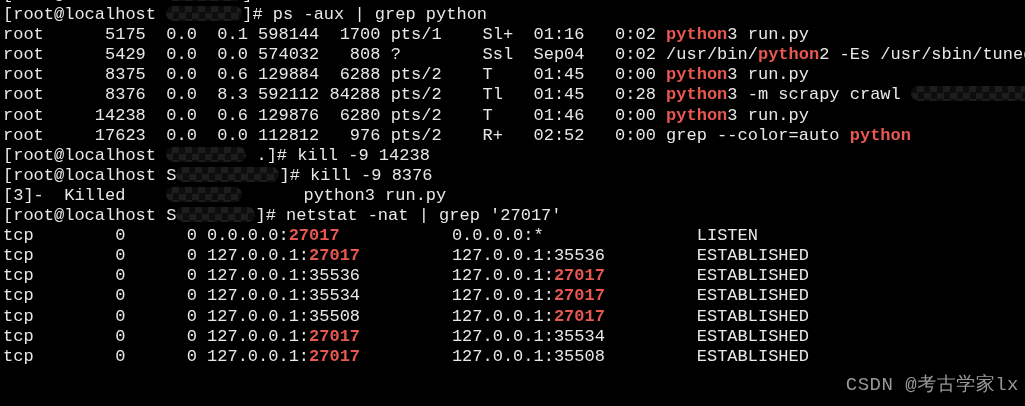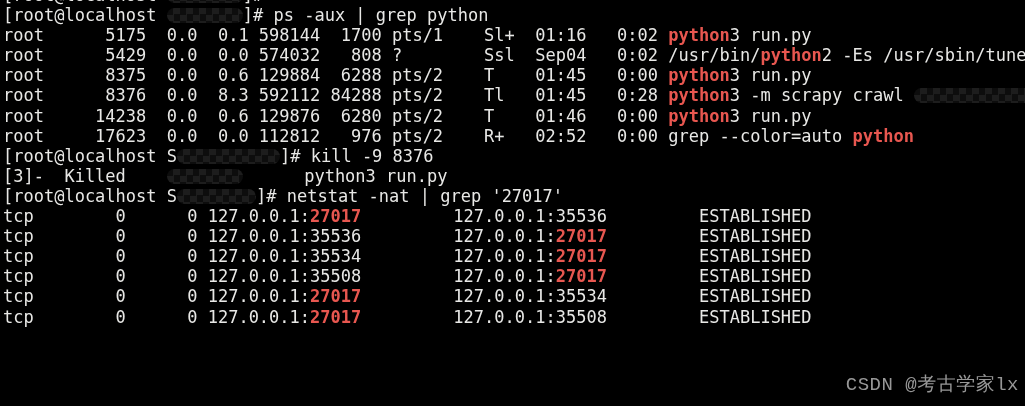--- a/index.html
+++ b/index.html
@@ -27,20 +27,21 @@
     padding-left:3px;
     margin-top:-15px;
     cursor:text;
   }
   .line{
     height:20.1px;
     line-height:20.1px;
     font-size:17px;
     color:var(--fg);
     white-space:pre;
+    font-family:Liberation Mono, monospace;
   }
   .hl{
     color:var(--hl);
     font-weight:bold;
   }
   .blob{
     display:inline-block;
     height:15px;
     border-radius:8px;
     vertical-align:-2px;
@@ -63,23 +64,25 @@
 
 <div id="terminal">
     <div class="line"><span class="">[root@localhost </span><span class="blob" style="width: 76px;"></span><span class="">]# </span></div>
     <div class="line"><span class="">[root@localhost </span><span class="blob" style="width: 76px;"></span><span class="">]# ps -aux | grep python</span></div>
     <div class="line"><span class="">root      5175  0.0  0.1 598144  1700 pts/1    Sl+  01:16   0:02 </span><span class="hl">python</span><span class="">3 run.py</span></div>
     <div class="line"><span class="">root      5429  0.0  0.0 574032   808 ?        Ssl  Sep04   0:02 /usr/bin/</span><span class="hl">python</span><span class="">2 -Es /usr/sbin/tuned</span></div>
     <div class="line"><span class="">root      8375  0.0  0.6 129884  6288 pts/2    T    01:45   0:00 </span><span class="hl">python</span><span class="">3 run.py</span></div>
     <div class="line"><span class="">root      8376  0.0  8.3 592112 84288 pts/2    Tl   01:45   0:28 </span><span class="hl">python</span><span class="">3 -m scrapy crawl </span><span class="blob" style="width: 140px;"></span></div>
     <div class="line"><span class="">root     14238  0.0  0.6 129876  6280 pts/2    T    01:46   0:00 </span><span class="hl">python</span><span class="">3 run.py</span></div>
     <div class="line"><span class="">root     17623  0.0  0.0 112812   976 pts/2    R+   02:52   0:00 grep --color=auto </span><span class="hl">python</span></div>
+    <div class="line"><span class="">[root@localhost </span><span class="blob" style="width: 80px;"></span><span class=""> .]# kill -9 14238</span></div>
     <div class="line"><span class="">[root@localhost S</span><span class="blob" style="width: 103px;"></span><span class="">]# kill -9 8376</span></div>
     <div class="line"><span class="">[3]-  Killed    </span><span class="blob" style="width: 76px;"></span><span class="">      python3 run.py</span></div>
     <div class="line"><span class="">[root@localhost S</span><span class="blob" style="width: 79px;"></span><span class="">]# netstat -nat | grep '27017'</span></div>
+    <div class="line"><span class="">tcp        0      0 0.0.0.0:</span><span class="hl">27017</span><span class="">           0.0.0.0:*               LISTEN</span></div>
     <div class="line"><span class="">tcp        0      0 127.0.0.1:</span><span class="hl">27017</span><span class="">         127.0.0.1:35536         ESTABLISHED</span></div>
     <div class="line"><span class="">tcp        0      0 127.0.0.1:35536         127.0.0.1:</span><span class="hl">27017</span><span class="">         ESTABLISHED</span></div>
     <div class="line"><span class="">tcp        0      0 127.0.0.1:35534         127.0.0.1:</span><span class="hl">27017</span><span class="">         ESTABLISHED</span></div>
     <div class="line"><span class="">tcp        0      0 127.0.0.1:35508         127.0.0.1:</span><span class="hl">27017</span><span class="">         ESTABLISHED</span></div>
     <div class="line"><span class="">tcp        0      0 127.0.0.1:</span><span class="hl">27017</span><span class="">         127.0.0.1:35534         ESTABLISHED</span></div>
     <div class="line"><span class="">tcp        0      0 127.0.0.1:</span><span class="hl">27017</span><span class="">         127.0.0.1:35508         ESTABLISHED</span></div>
   </div>
 
 <div class="watermark">CSDN @考古学家lx</div>
 

